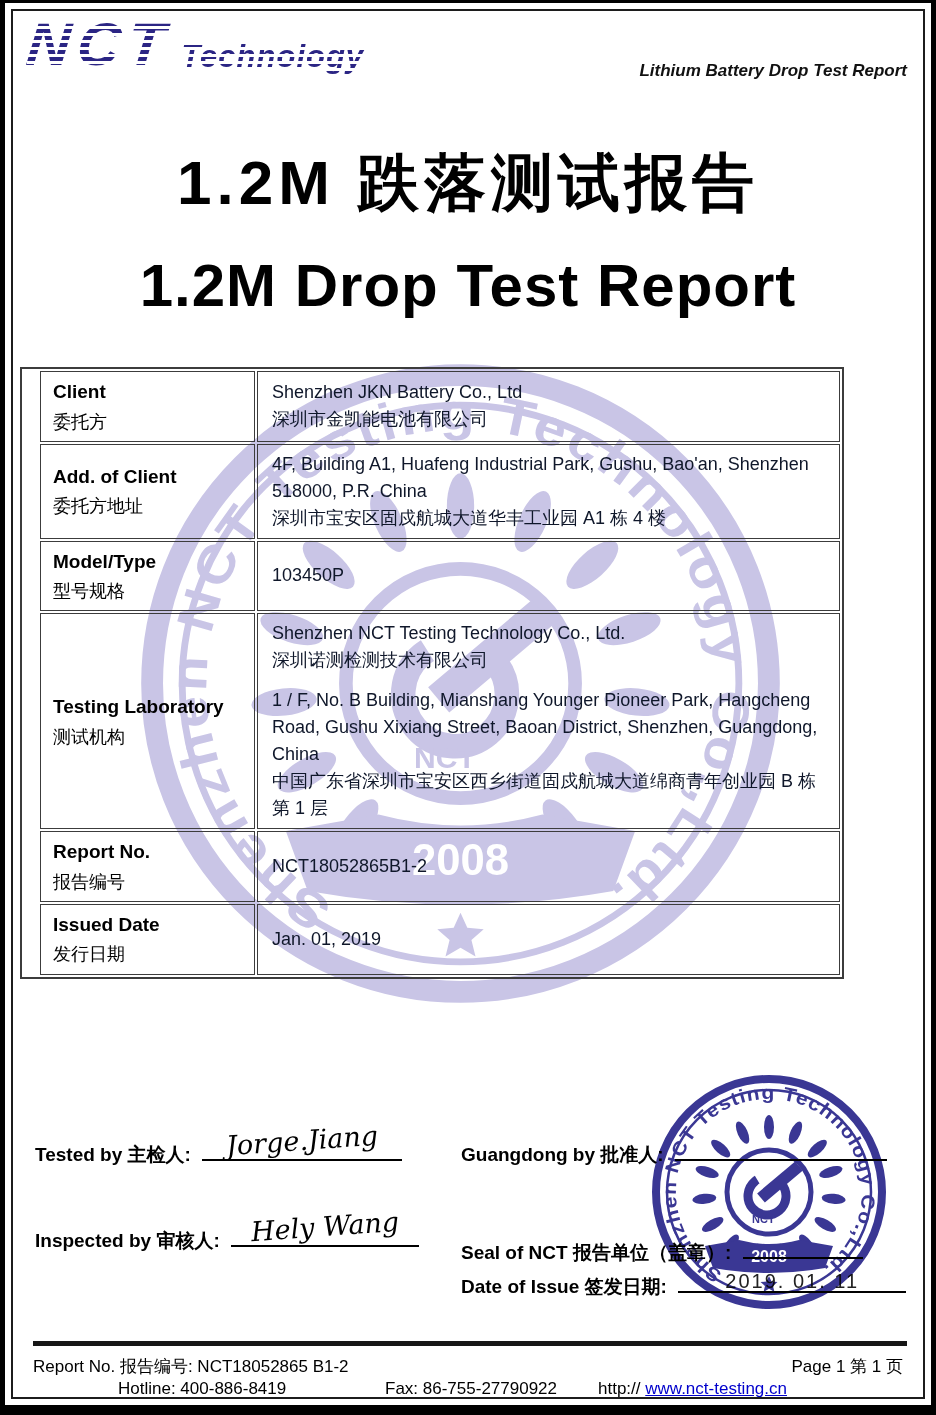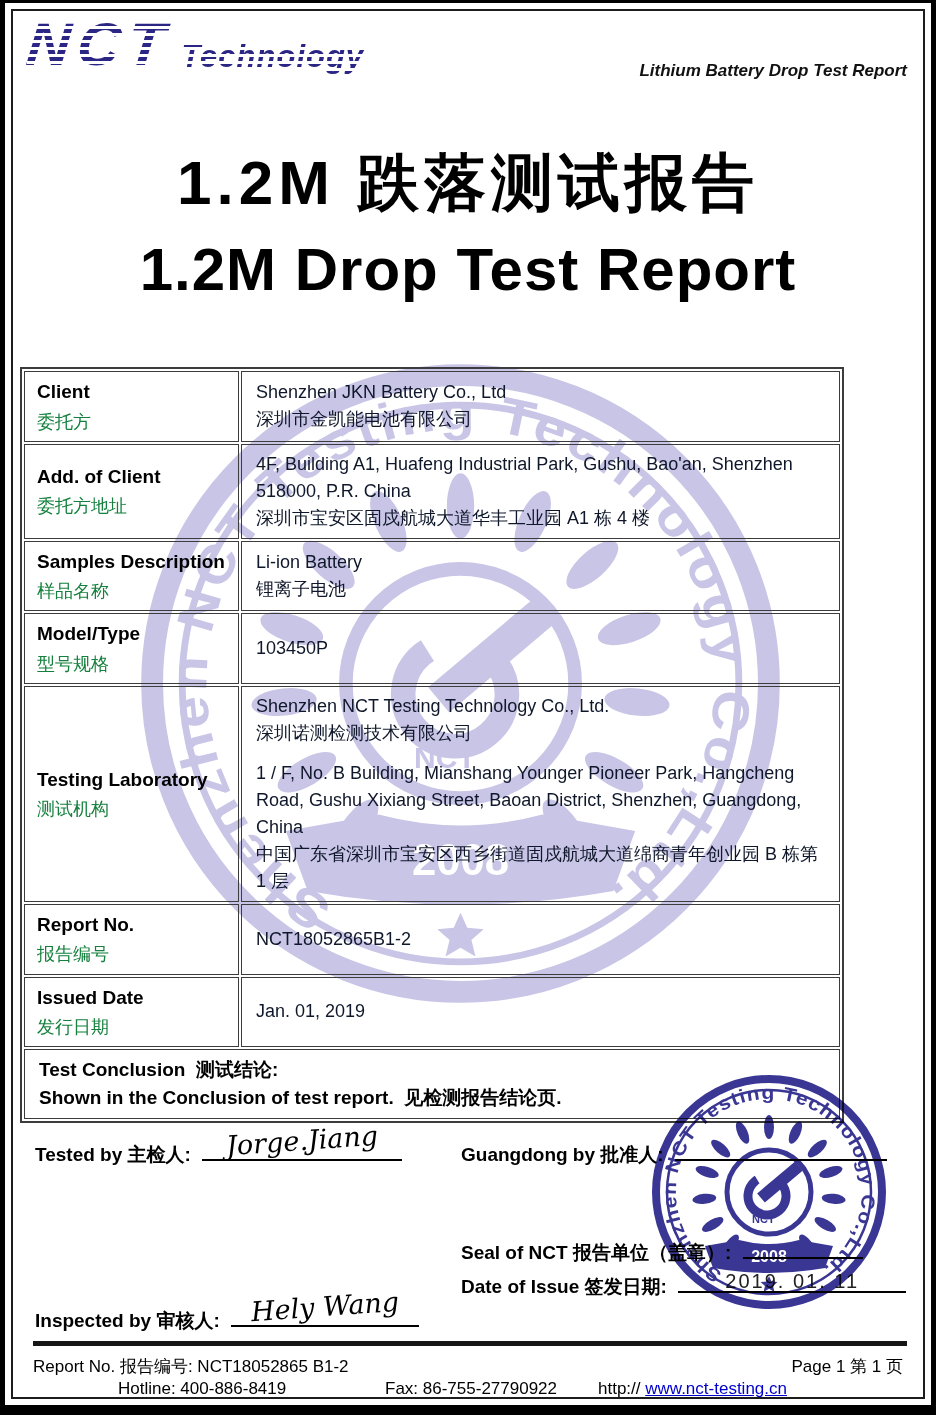--- a/index.html
+++ b/index.html
@@ -15,31 +15,31 @@
     border:2px solid #1c1c1c; overflow:hidden; background:transparent;
   }
   
   .logo { position:absolute; left:14px; top:4px; display:inline-flex; align-items:flex-end; color:var(--c-brand,#2b2584); }
   .logo::after { content:""; position:absolute; inset:0; background:repeating-linear-gradient(to bottom, transparent 0 4px, #fff 4px 7px); pointer-events:none; }
   .logo-main { font-size:60px; font-weight:bold; font-style:italic; letter-spacing:7px; transform:skewX(-6deg); line-height:1; }
   .logo-sub  { font-size:31px; font-weight:bold; font-style:italic; letter-spacing:1px; margin-left:10px; margin-bottom:3px; line-height:1; }
   .doc-type { position:absolute; top:50px; right:16px; font-size:17px; font-weight:bold; font-style:italic; color:#111; }
   
   .title-cn { position:absolute; top:130px; left:0; width:100%; text-align:center; font-size:62px; font-weight:bold; letter-spacing:5px; color:#000; }
-  .title-en { position:absolute; top:224px; left:0; width:100%; text-align:center; font-size:60px; font-weight:bold; letter-spacing:1px; color:#000; }
+  .title-en { position:absolute; top:240px; left:0; width:100%; text-align:center; font-size:60px; font-weight:bold; letter-spacing:1px; color:#000; }
   
   .watermark { position:absolute; left:120px; top:345px; width:655px; height:655px; color:var(--c-watermark,#c9c5e6); z-index:0; }
   .stamp { position:absolute; left:636px; top:1061px; width:240px; height:240px; color:var(--c-seal,#3a3794); z-index:5; mix-blend-mode:multiply; }
   
-  .info-table { position:absolute; left:7px; top:356px; width:824px; border-collapse:separate; border-spacing:2px; border:2px solid #3c3c3c; z-index:1; }
+  .info-table { position:absolute; left:7px; top:356px; width:824px; border-collapse:separate; border-spacing:2px; border:2px solid #3c3c3c; z-index:1;padding-left:16px; }
   .info-table td { border:1px solid #3c3c3c; vertical-align:middle; background:transparent; }
   td.lbl { width:215px; padding:6px 6px 6px 12px; }
   td.val { padding:6px 10px 6px 14px; }
   .lbl-en { font-size:19px; font-weight:bold; color:#000; line-height:1.45; }
-  .lbl-cn { font-size:18px; color:#15803d; line-height:1.45; margin-top:3px; }
+  .lbl-cn { font-size:18px; color:#000000; line-height:1.45; margin-top:3px; }
   .vline { font-size:18px; color:#0f172a; line-height:27px; }
   .vline.gap { margin-top:13px; }
   .concl-line { font-size:19px; font-weight:bold; color:#000; line-height:28px; }
   .concl-cn { font-weight:bold; }
   
   .sig-block { position:absolute; font-size:19px; font-weight:bold; color:#000; white-space:nowrap; z-index:2; }
   .sig-label-cn { font-weight:bold; }
   .sig-line { display:inline-block; border-bottom:2px solid #000; height:22px; position:relative; vertical-align:baseline; margin-left:6px; }
   .handwriting { position:absolute; left:50%; bottom:3px; transform:translateX(-50%) rotate(-4deg); font-family:"DejaVu Serif","Liberation Serif",serif; font-style:italic; font-weight:normal; font-size:27px; white-space:nowrap; }
   .date-value { position:absolute; left:50%; bottom:-2px; transform:translateX(-50%); font-weight:normal; font-size:20px; letter-spacing:2px; color:#222; }
@@ -128,30 +128,20 @@
           <div class="lbl-en">Add. of Client</div>
           <div class="lbl-cn">委托方地址</div>
         </td>
         <td class="val">
           <div class="vline">4F, Building A1, Huafeng Industrial Park, Gushu, Bao'an, Shenzhen 518000, P.R. China</div>
           <div class="vline">深圳市宝安区固戍航城大道华丰工业园 A1 栋 4 楼</div>
         </td>
       </tr>
       <tr>
         <td class="lbl" style="height:62px">
-          <div class="lbl-en">Samples Description</div>
-          <div class="lbl-cn">样品名称</div>
-        </td>
-        <td class="val">
-          <div class="vline">Li-ion Battery</div>
-          <div class="vline">锂离子电池</div>
-        </td>
-      </tr>
-      <tr>
-        <td class="lbl" style="height:62px">
           <div class="lbl-en">Model/Type</div>
           <div class="lbl-cn">型号规格</div>
         </td>
         <td class="val">
           <div class="vline">103450P</div>
         </td>
       </tr>
       <tr>
         <td class="lbl" style="height:152px">
           <div class="lbl-en">Testing Laboratory</div>
@@ -173,52 +163,40 @@
           <div class="vline">NCT18052865B1-2</div>
         </td>
       </tr>
       <tr>
         <td class="lbl" style="height:63px">
           <div class="lbl-en">Issued Date</div>
           <div class="lbl-cn">发行日期</div>
         </td>
         <td class="val">
           <div class="vline">Jan. 01, 2019</div>
-        </td>
-      </tr>
-      <tr>
-        <td class="val" colspan="2" style="height:60px">
-          <div class="concl-line">
-            <span>Test Conclusion</span>&nbsp;
-            <span class="concl-cn">测试结论:</span>
-          </div>
-          <div class="concl-line">
-            <span>Shown in the Conclusion of test report.</span>&nbsp;
-            <span class="concl-cn">见检测报告结论页.</span>
-          </div>
         </td>
       </tr>
     </tbody>
       </table>
 
     <div class="sig-block" style="left:22px; top:1128px;">
       <span>Tested by</span>
       <span class="sig-label-cn">主检人:</span>
       <span class="sig-line" style="width:200px;">
         <span class="handwriting">Jorge.Jiang</span>
       </span>
     </div>
 
     <div class="sig-block" style="left:448px; top:1128px;">
       <span>Guangdong by</span>
       <span class="sig-label-cn">批准人:</span>
       <span class="sig-line" style="width:212px;"></span>
     </div>
 
-    <div class="sig-block" style="left:22px; top:1294px;">
+    <div class="sig-block" style="left:22px; top:1214px;">
       <span>Inspected by</span>
       <span class="sig-label-cn">审核人:</span>
       <span class="sig-line" style="width:188px;">
         <span class="handwriting">Hely Wang</span>
       </span>
     </div>
 
     <div class="sig-block" style="left:448px; top:1226px;">
       <span>Seal of NCT</span>
       <span class="sig-label-cn">报告单位（盖章）:</span>

